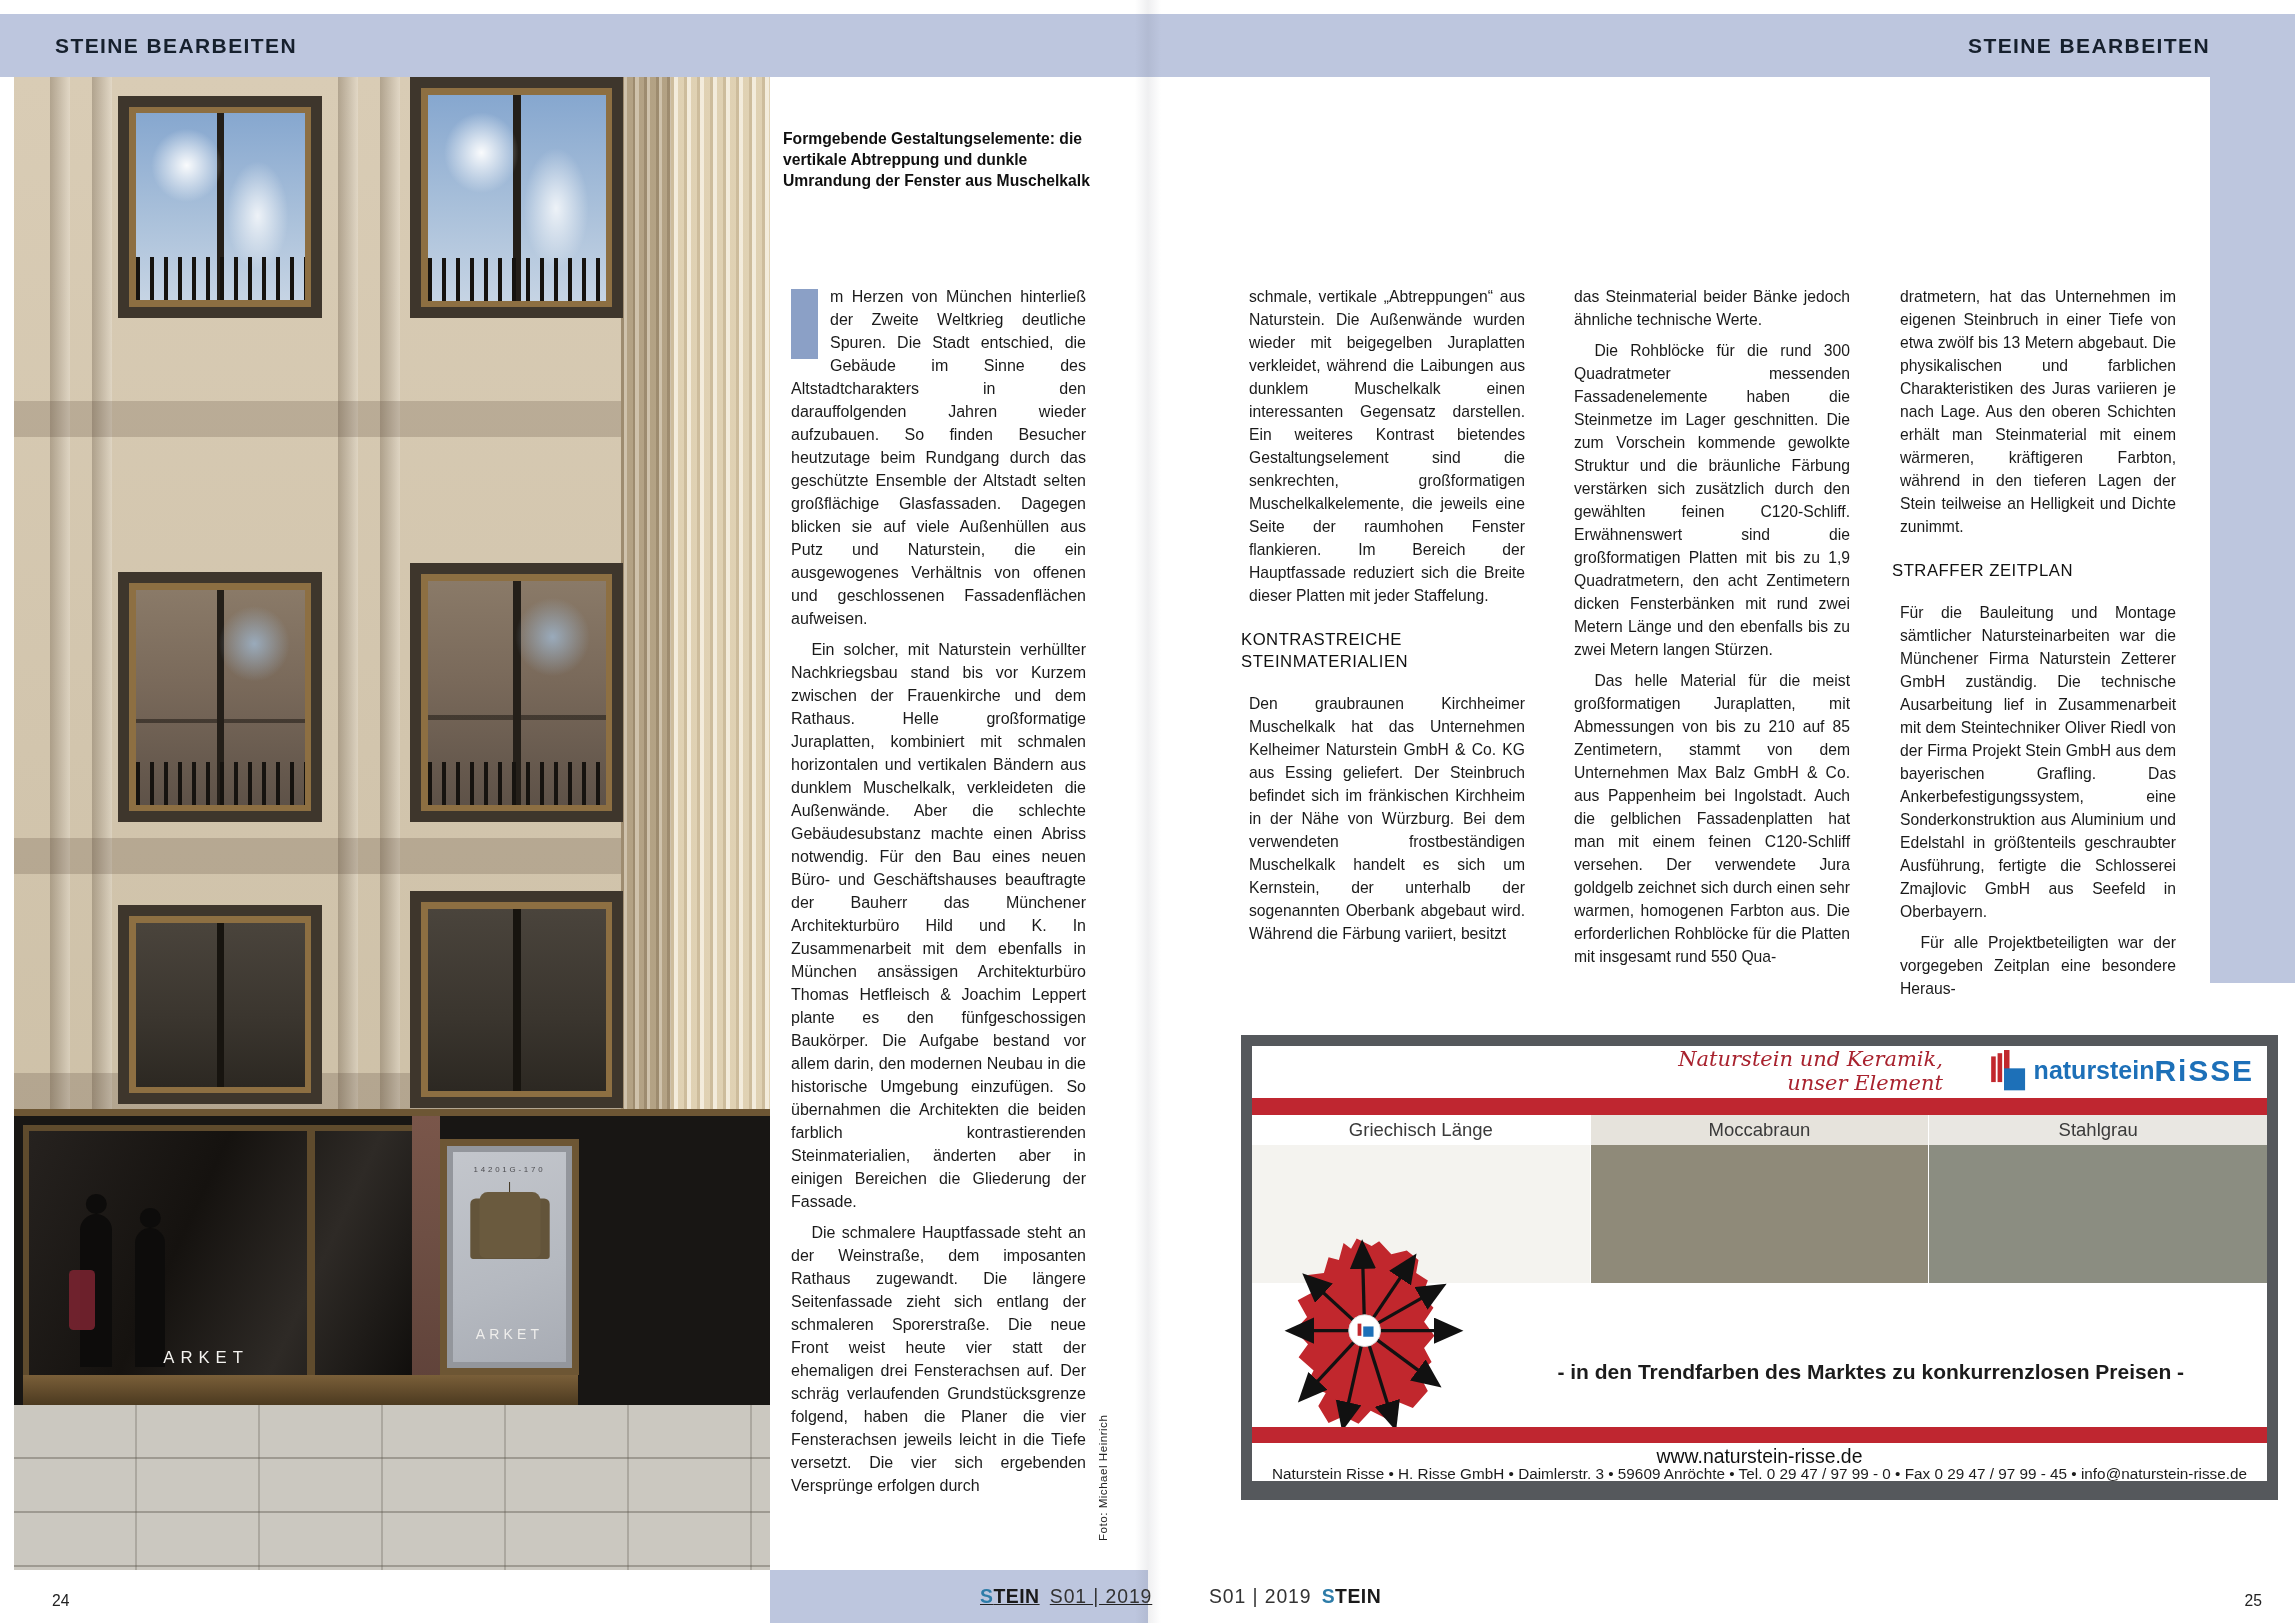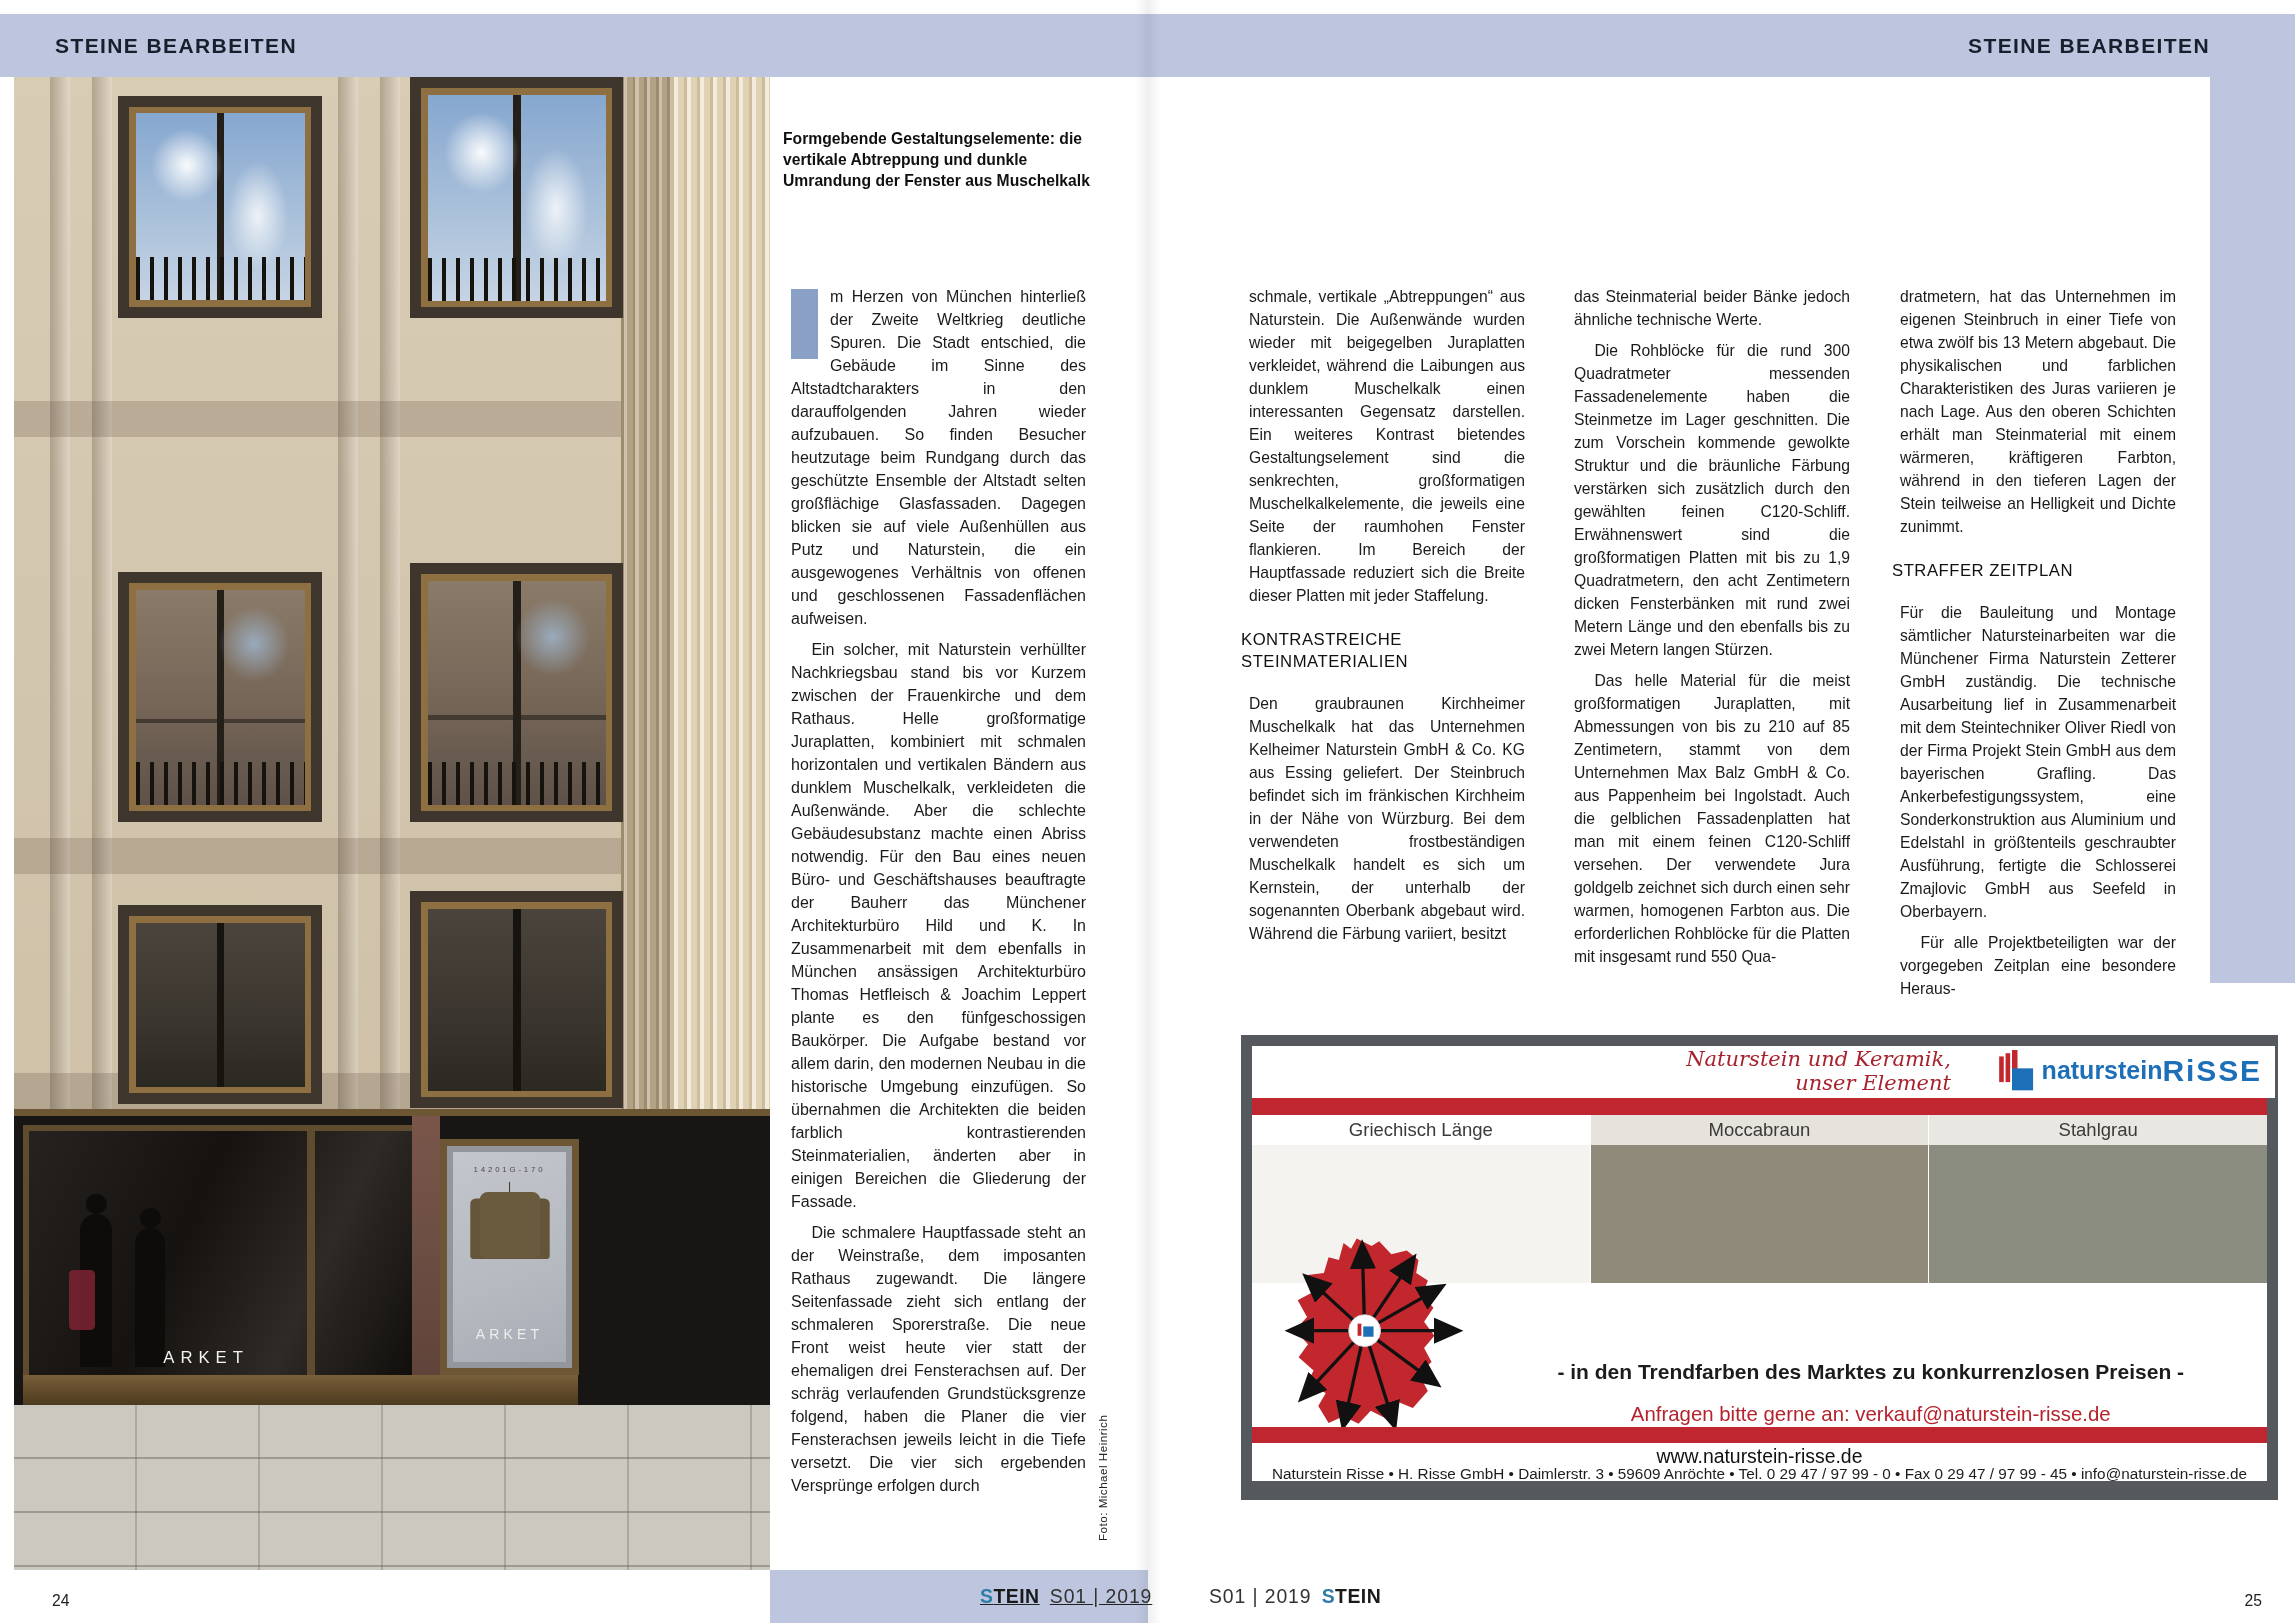--- a/index.html
+++ b/index.html
@@ -99,21 +99,21 @@
   .base-rail{position:absolute;left:9.3px;top:259px;width:555px;height:30px;
     background:linear-gradient(180deg,#7a5f39,#4c3a20);}
   .pavement{position:absolute;left:0;top:1328px;width:756px;height:165px;background:#cbc8c0;
     background-image:
       repeating-linear-gradient(180deg,rgba(0,0,0,0) 0 52px,rgba(90,85,75,.40) 52px 54px),
       repeating-linear-gradient(90deg,rgba(0,0,0,0) 0 121px,rgba(90,85,75,.28) 121px 123px);}
 
   
   .ad{position:absolute;left:1241px;top:1035px;width:1037px;height:465px;background:#fff;
     border:11px solid #55585c;border-bottom:19.4px solid #55585c;box-sizing:border-box;}
-  .ad-header{position:absolute;left:0;top:0;width:100%;height:52px;background:#fff;padding-left:8px;}
+  .ad-header{position:absolute;left:0;top:0;width:100%;height:52px;background:#fff;}
   .tagline{position:absolute;right:324px;top:0.9px;text-align:right;color:#a8222e;
     font-family:"DejaVu Serif",serif;font-style:italic;font-size:21px;line-height:24px;}
   .ad-logo{position:absolute;right:13px;top:1.9px;height:48px;display:flex;align-items:center;}
   .logo-glyph{width:39px;height:44px;margin-right:4.6px;}
   .logo-text{display:flex;flex-direction:row;line-height:1;}
   .logo-top{color:#1d70b8;font-weight:bold;font-size:25px;letter-spacing:0px;}
   .logo-bottom{color:#1d70b8;font-weight:bold;font-size:30px;letter-spacing:1.9px;margin-top:-1.9px;}
   .ad-redbar{position:absolute;left:0;width:100%;background:#bf2630;}
   .rb1{top:52px;height:17.6px;}
   .rb2{top:381px;height:15.7px;}
@@ -298,21 +298,20 @@
       <line x1="195" y1="215" x2="62" y2="358" marker-end="url(#ah)"></line>
       <line x1="195" y1="215" x2="38" y2="215" marker-end="url(#ah)"></line>
       <line x1="195" y1="215" x2="72" y2="102" marker-end="url(#ah)"></line>
     </g>
     <circle cx="195" cy="215" r="34" fill="#ffffff" stroke="#d8d8d8" stroke-width="2"></circle>
     <rect x="180" y="200" width="8" height="26" fill="#c1272d"></rect>
     <rect x="192" y="206" width="22" height="22" fill="#1d70b8"></rect>
   </svg>
 
   <div class="ad-subline">-  in den Trendfarben des Marktes zu konkurrenzlosen Preisen -</div>
-  <div class="ad-contact">Anfragen bitte gerne an: verkauf@naturstein-risse.de</div>
   <div class="ad-redbar rb2"></div>
   <div class="ad-www">www.naturstein-risse.de</div>
   <div class="ad-address">Naturstein Risse • H. Risse GmbH • Daimlerstr. 3 • 59609 Anröchte • Tel. 0 29 47 / 97 99 - 0 • Fax 0 29 47 / 97 99 - 45 • info@naturstein-risse.de</div>
 </div>
 
 <div class="pagenum pn-left">24</div>
 <div class="mark mark-left">
   <span class="stein"><span class="s-blue">S</span><span>TEIN</span></span><span class="issue">S01 | 2019</span>
 </div>
 <div class="mark mark-right">

